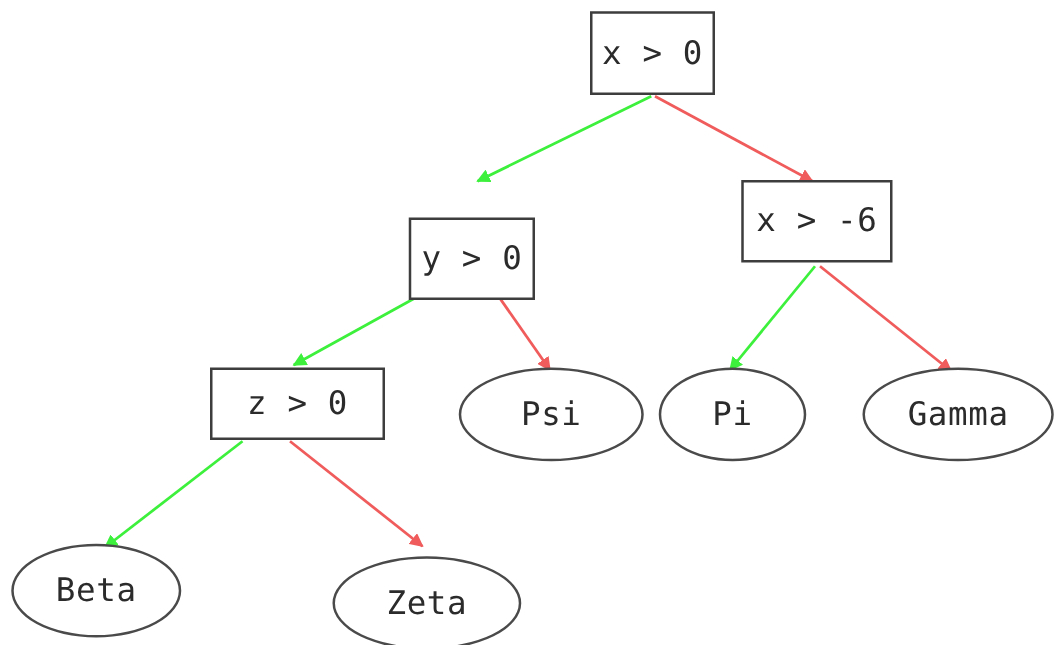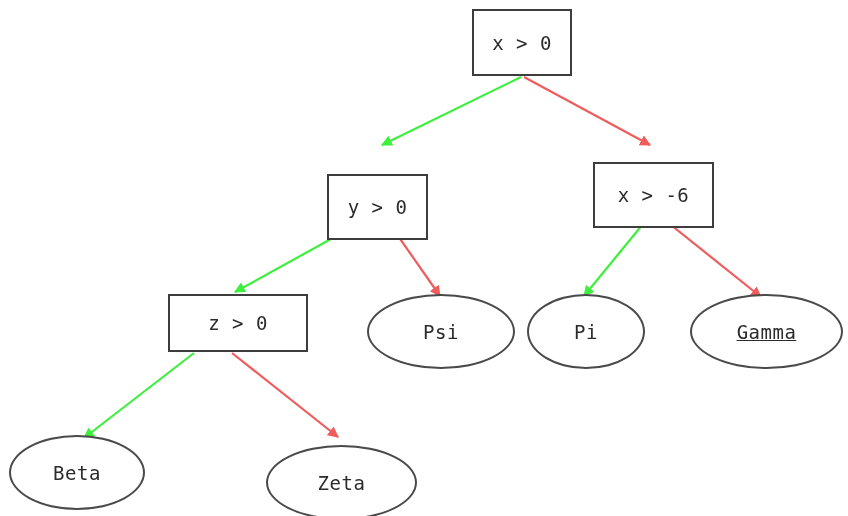--- a/index.html
+++ b/index.html
@@ -23,21 +23,21 @@
     width: 848px;
     height: 516px;
   }
   .node {
     position: absolute;
     display: flex;
     align-items: center;
     justify-content: center;
     box-sizing: border-box;
     color: #2b2b2b;
-    font-size: 19px;
+    font-size: 26px;
     letter-spacing: 0.5px;
     white-space: nowrap;
     background: #ffffff;
   }
   .node.decision {
     border: 2px solid #3d3d3d;
     border-radius: 0;
   }
   .node.leaf {
     border: 2px solid #4a4a4a;
@@ -73,33 +73,33 @@
       </g>
   </svg>
 
   <div id="nodes-group">
       <div class="node decision" style="left: 472px; top: 9px; width: 100px; height: 67px;">
         <span class="node-label">x &gt; 0</span>
       </div>
       <div class="node decision" style="left: 327px; top: 146px; width: 101px; height: 66px; margin-top: 28px;">
         <span class="node-label">y &gt; 0</span>
       </div>
-      <div class="node decision" style="left: 593px; top: 162px; width: 121px; height: 66px;">
+      <div class="node decision" style="left: 593px; top: 144px; width: 121px; height: 66px;">
         <span class="node-label">x &gt; -6</span>
       </div>
       <div class="node decision" style="left: 168px; top: 294px; width: 140px; height: 58px;">
         <span class="node-label">z &gt; 0</span>
       </div>
       <div class="node leaf" style="left: 367px; top: 294px; width: 148px; height: 75px;">
         <span class="node-label">Psi</span>
       </div>
       <div class="node leaf" style="left: 527px; top: 294px; width: 118px; height: 75px;">
         <span class="node-label">Pi</span>
       </div>
-      <div class="node leaf" style="left: 690px; top: 294px; width: 153px; height: 75px; text-decoration: underline;">
+      <div class="node leaf" style="left: 690px; top: 294px; width: 153px; height: 75px;">
         <span class="node-label">Gamma</span>
       </div>
       <div class="node leaf" style="left: 9px; top: 435px; width: 136px; height: 75px;">
         <span class="node-label">Beta</span>
       </div>
       <div class="node leaf" style="left: 266px; top: 445px; width: 151px; height: 75px;">
         <span class="node-label">Zeta</span>
       </div>
     </div>
 

